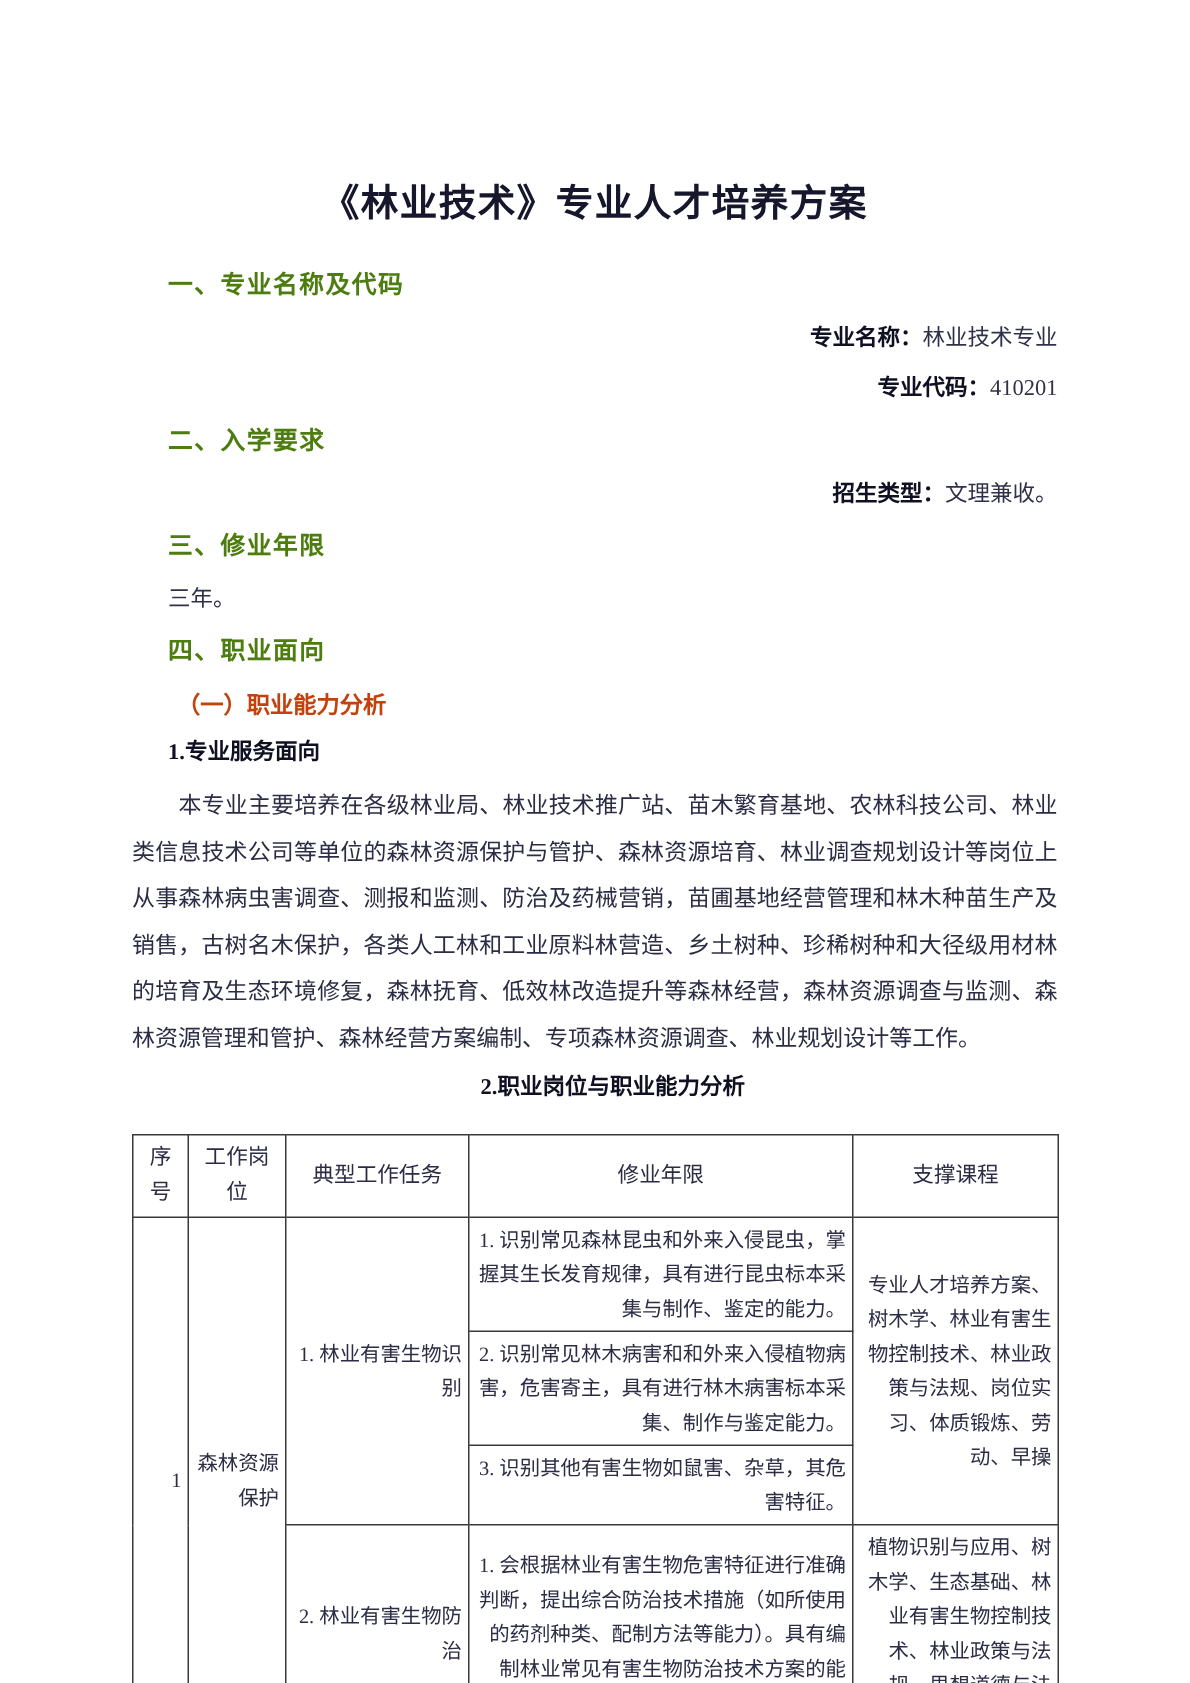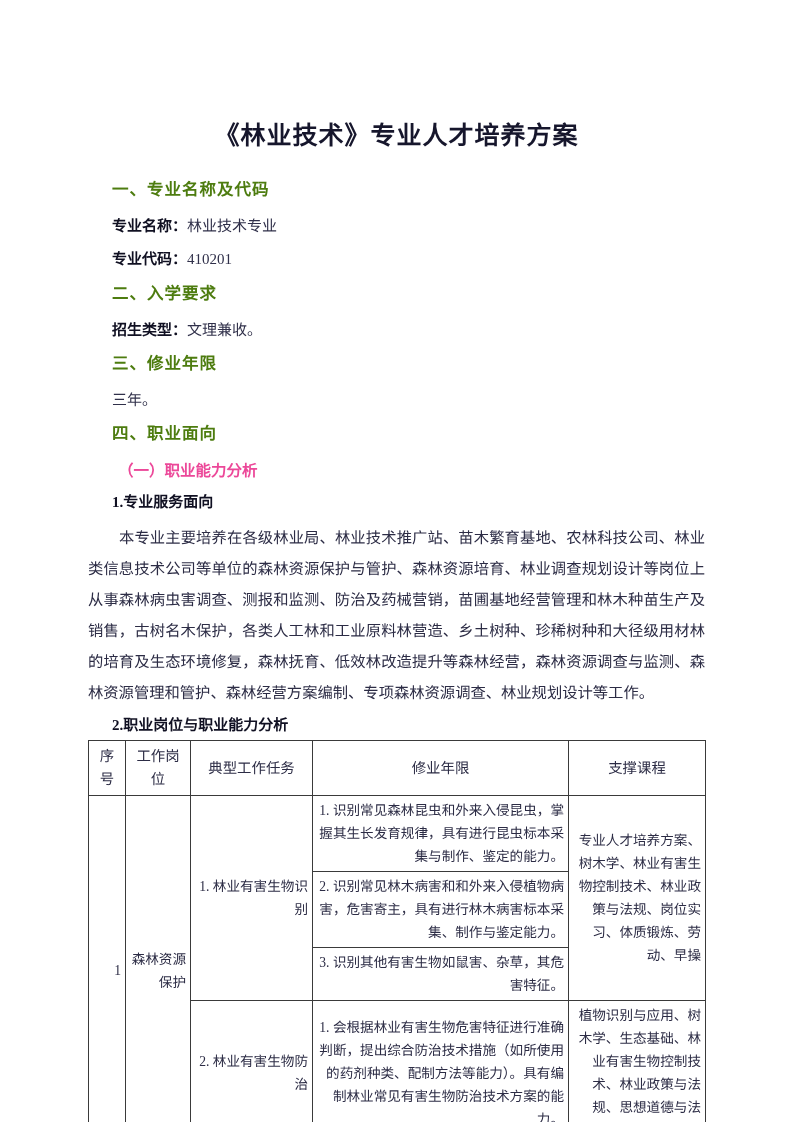--- a/index.html
+++ b/index.html
@@ -46,36 +46,37 @@
     padding-left: 24px;
     letter-spacing: 1px;
     line-height: 1.5;
   }
   .kv {
     font-size: 15px;
     margin: 0 0 11px 0;
     padding-left: 24px;
     line-height: 1.5;
     color: #30304a;
+    text-align: right;
   }
   .kv .lbl {
     font-weight: bold;
     color: #101022;
   }
   .plain {
     font-size: 15px;
     margin: 0 0 11px 0;
     padding-left: 24px;
     line-height: 1.5;
     color: #30304a;
   }
   .h3 {
     font-size: 15.5px;
     font-weight: bold;
-    color: #ec4899;
+    color: #c2410c;
     margin: 0 0 9px 0;
     padding-left: 30px;
     line-height: 1.5;
   }
   .h4 {
     font-size: 15px;
     font-weight: bold;
     color: #101022;
     margin: 0 0 8px 0;
     padding-left: 24px;
@@ -84,21 +85,22 @@
   .body-para {
     font-size: 15.3px;
     line-height: 31px;
     margin: 0 0 6px 0;
     text-indent: 31px;
     text-align: justify;
     text-justify: inter-ideograph;
     color: #2c2c45;
   }
   .h4.tbl-cap {
-    margin-bottom: 4px;
+    margin-bottom: 20px;
+    text-align: center;
   }
   table.cap-table {
     border-collapse: collapse;
     width: 617px;
     table-layout: fixed;
     font-size: 13.6px;
     color: #2c2c45;
   }
   table.cap-table td,
   table.cap-table th {

